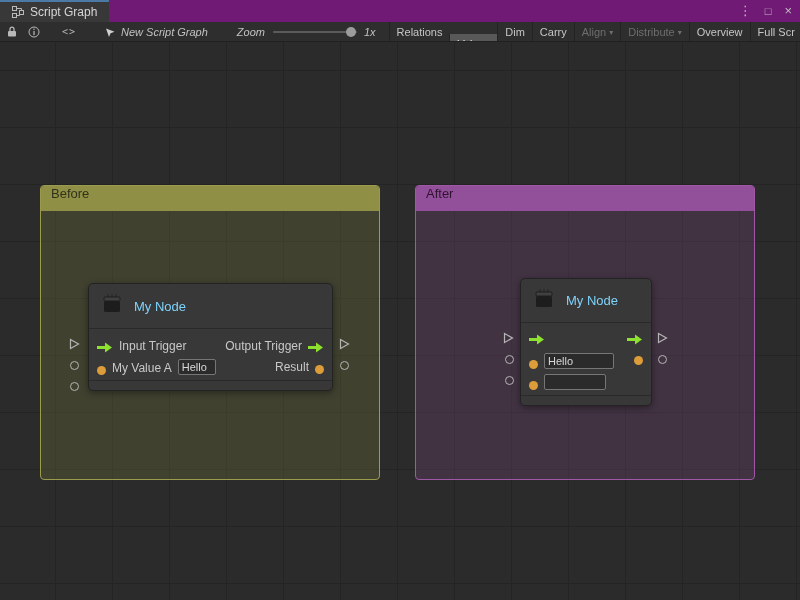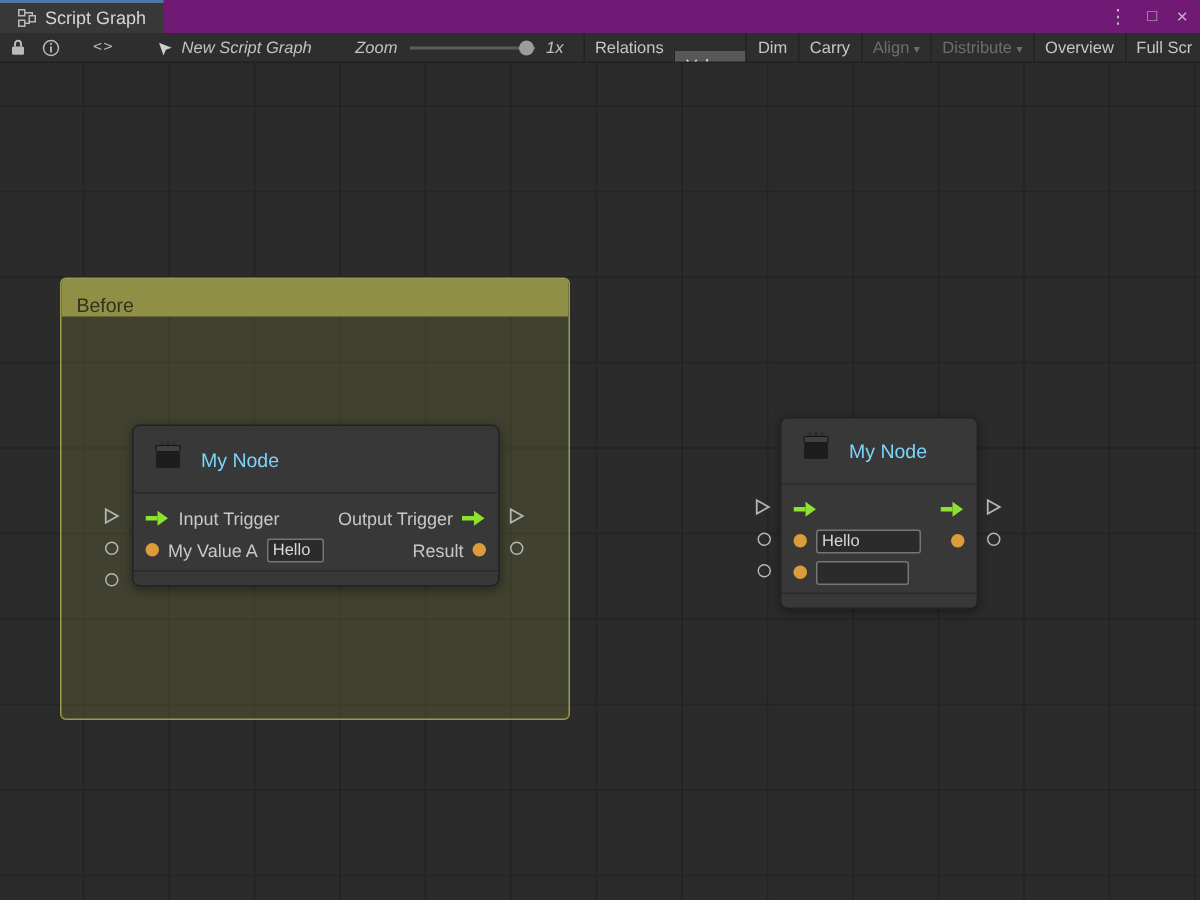--- a/index.html
+++ b/index.html
@@ -35,38 +35,38 @@
 
   
   .canvas { position:relative; width:800px; height:558px; background-color:#2b2b2b;
             background-image:
               linear-gradient(#242424 1px, transparent 1px),
               linear-gradient(90deg, #242424 1px, transparent 1px);
             background-size:57px 57px; background-position:55px 28px; }
 
   
   .group { position:absolute; width:340px; height:295px; border-radius:4px; overflow:hidden; }
-  .group-header { height:25px; display:flex; align-items:flex-end; padding:0 10px; font-size:13px; }
+  .group-header { height:25px; display:flex; align-items:flex-start; padding:0 10px; font-size:13px; }
   .group.before { left:40px; top:143px; border:1px solid #9a9b4c; background:rgba(146,147,68,0.22); }
   .group.before .group-header { background:#8f9045; color:#32321c; }
   .group.after { left:415px; top:143px; border:1px solid #a058a6; background:rgba(150,82,157,0.22); }
   .group.after .group-header { background:#93509a; color:#2f1331; }
 
   
   .node { position:absolute; background:#383838; border:1px solid #232323; border-radius:5px;
           box-shadow:0 2px 7px rgba(0,0,0,0.4); }
   .node-before { left:88px; top:241px; width:245px; }
   .node-after  { left:520px; top:236px; width:132px; }
   .node-header { height:45px; display:flex; align-items:center; gap:9px; padding:0 10px;
                  border-bottom:1px solid #2a2a2a; }
   .node-after .node-header { height:44px; }
   .node-title { font-size:13px; color:#7dd3fc; }
   .node-body { padding:6px 0 3px 0; }
   .port-row { height:21px; display:flex; align-items:center; justify-content:space-between; padding:0 8px; }
-  .port-in, .port-out { display:flex; align-items:center; gap:6px; }
+  .port-in, .port-out { display:flex; align-items:flex-end; gap:6px; }
   .port-label { font-size:12px; color:#c8c8c8; }
   .port.value { width:9px; height:9px; border-radius:50%; background:#dc9c3a; display:inline-block; flex:none; }
   .port.flow { display:flex; align-items:center; flex:none; }
   .field { background:#2b2b2b; border:1px solid #767676; border-radius:2px; height:16px;
            font-size:11px; color:#d8d8d8; padding:0 3px; font-family:"Liberation Sans", sans-serif; }
   .field.w38 { width:38px; } .field.w14 { width:14px; padding:0 1px; }
   .field.w70 { width:70px; } .field.w62 { width:62px; }
   .node-footer { height:10px; border-top:1px solid #2a2a2a; }
 
   
@@ -152,20 +152,25 @@
   <div class="tb-btn">
     <span>Full Scr</span>
   </div>
 </div>
 
 <div class="canvas">
 
   <div class="group before">
     <div class="group-header">
       <span>Before</span>
+    </div>
+  </div>
+  <div class="group after">
+    <div class="group-header">
+      <span>After</span>
     </div>
   </div>
 
   <div class="node node-before">
     <div class="node-header">
       <span>
         <svg width="26" height="26" viewBox="0 0 26 26">
           <rect x="8" y="3" width="2" height="5" fill="#2e2e2e"></rect>
           <rect x="12" y="3" width="2" height="5" fill="#2e2e2e"></rect>
           <rect x="16" y="3" width="2" height="5" fill="#2e2e2e"></rect>

